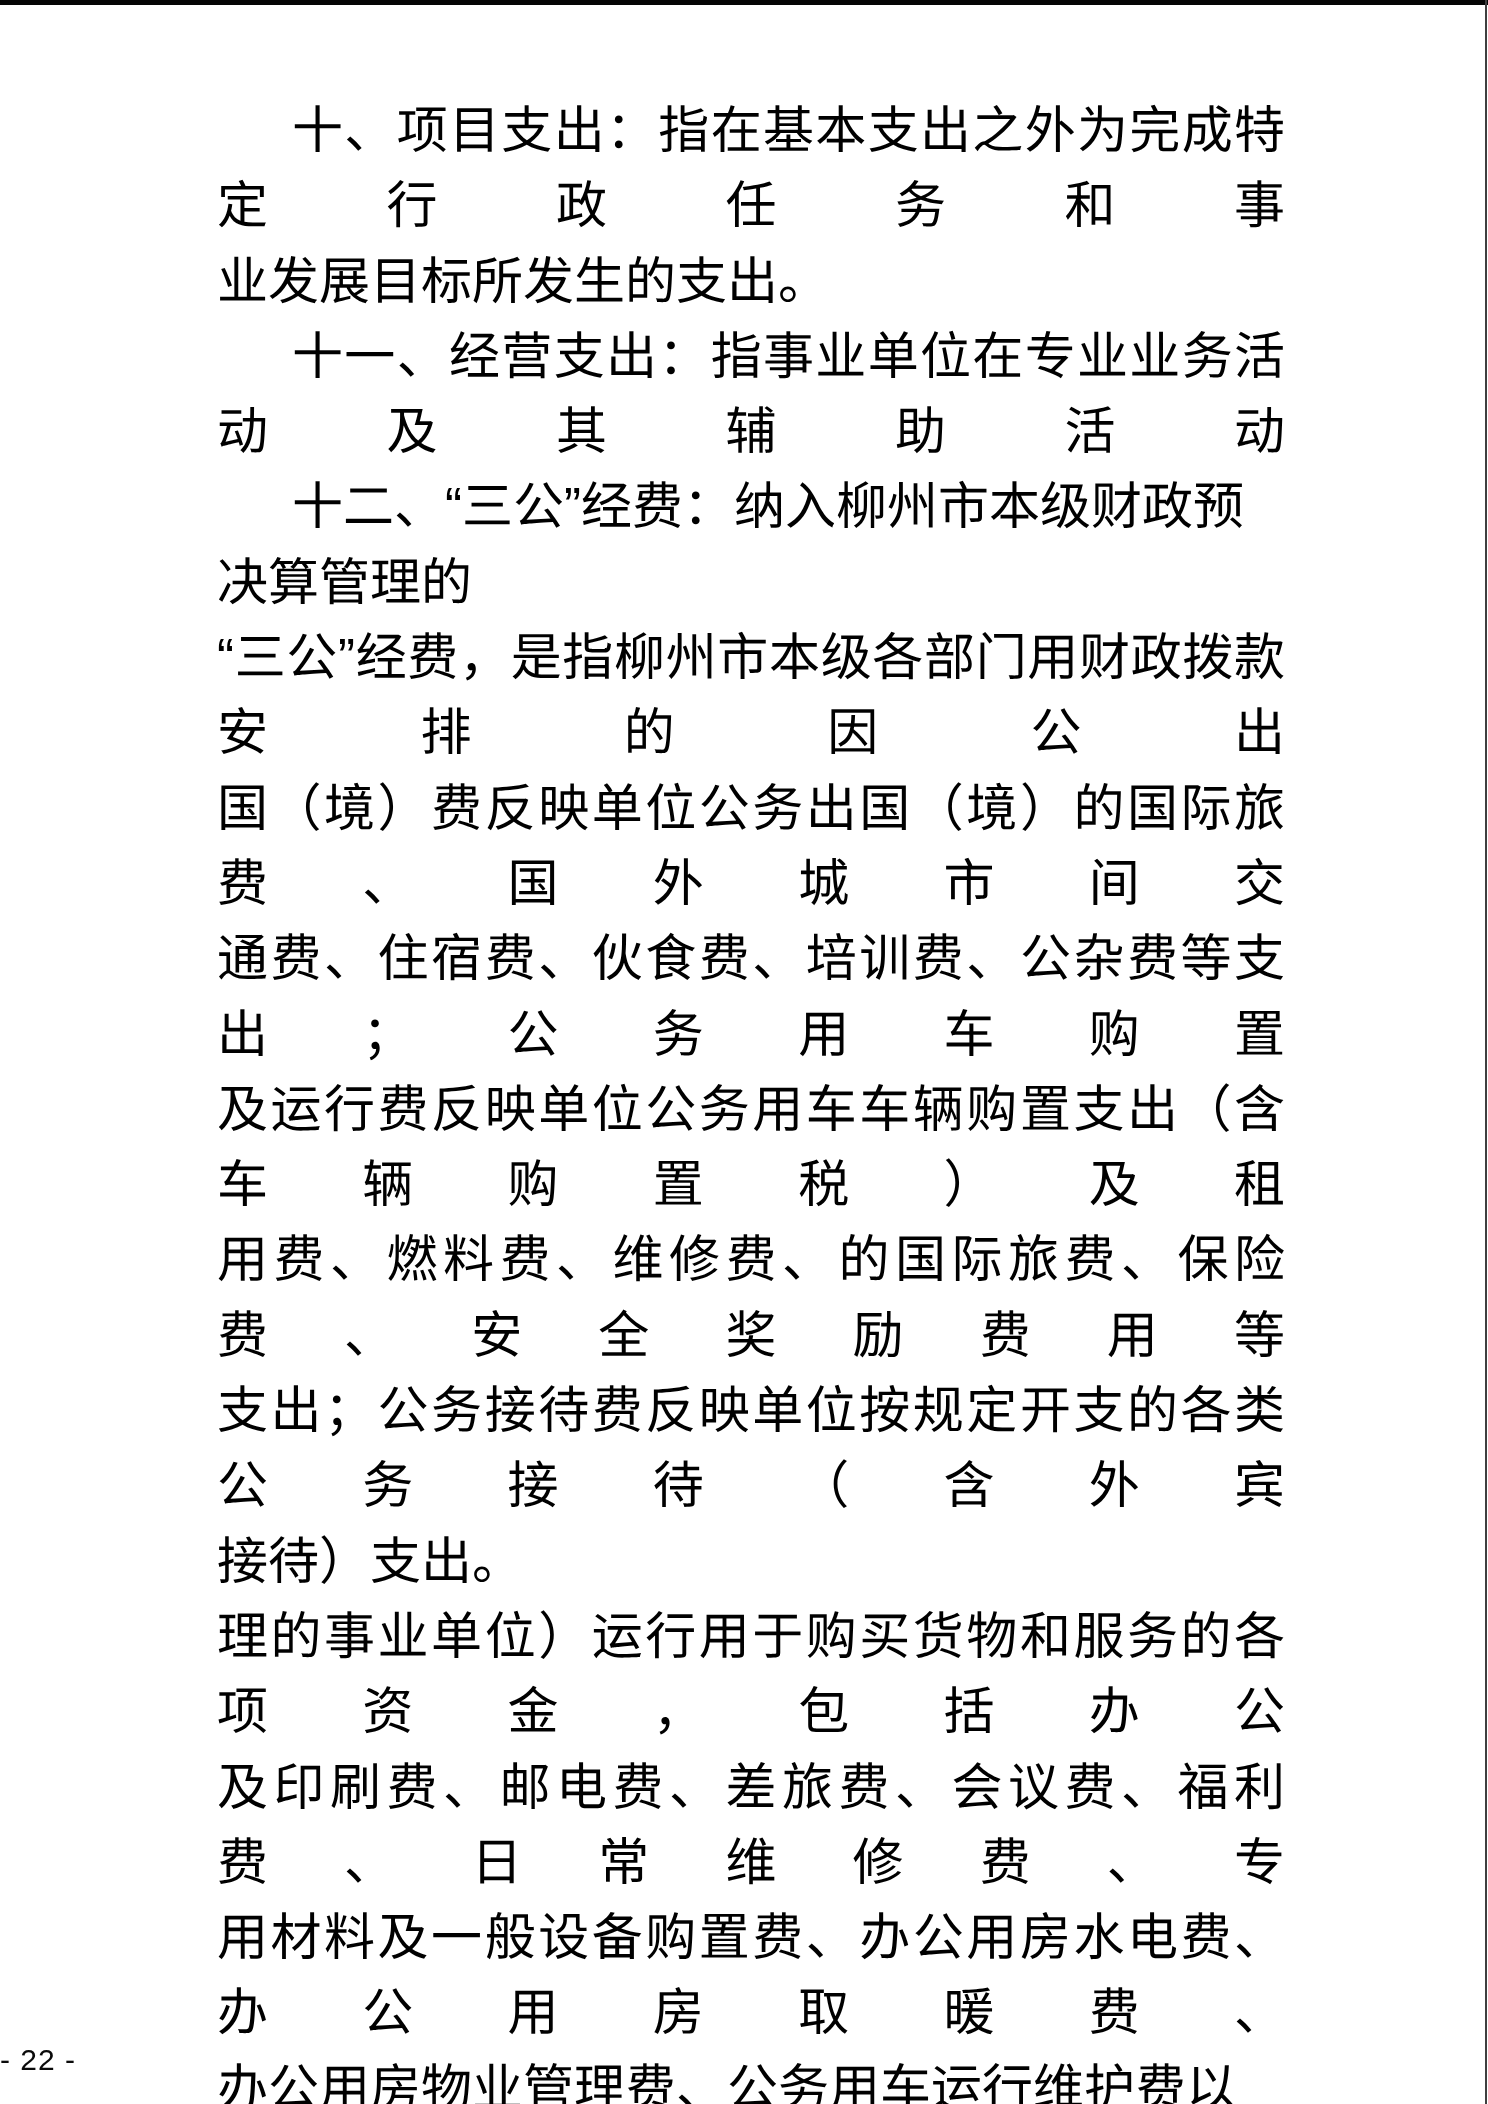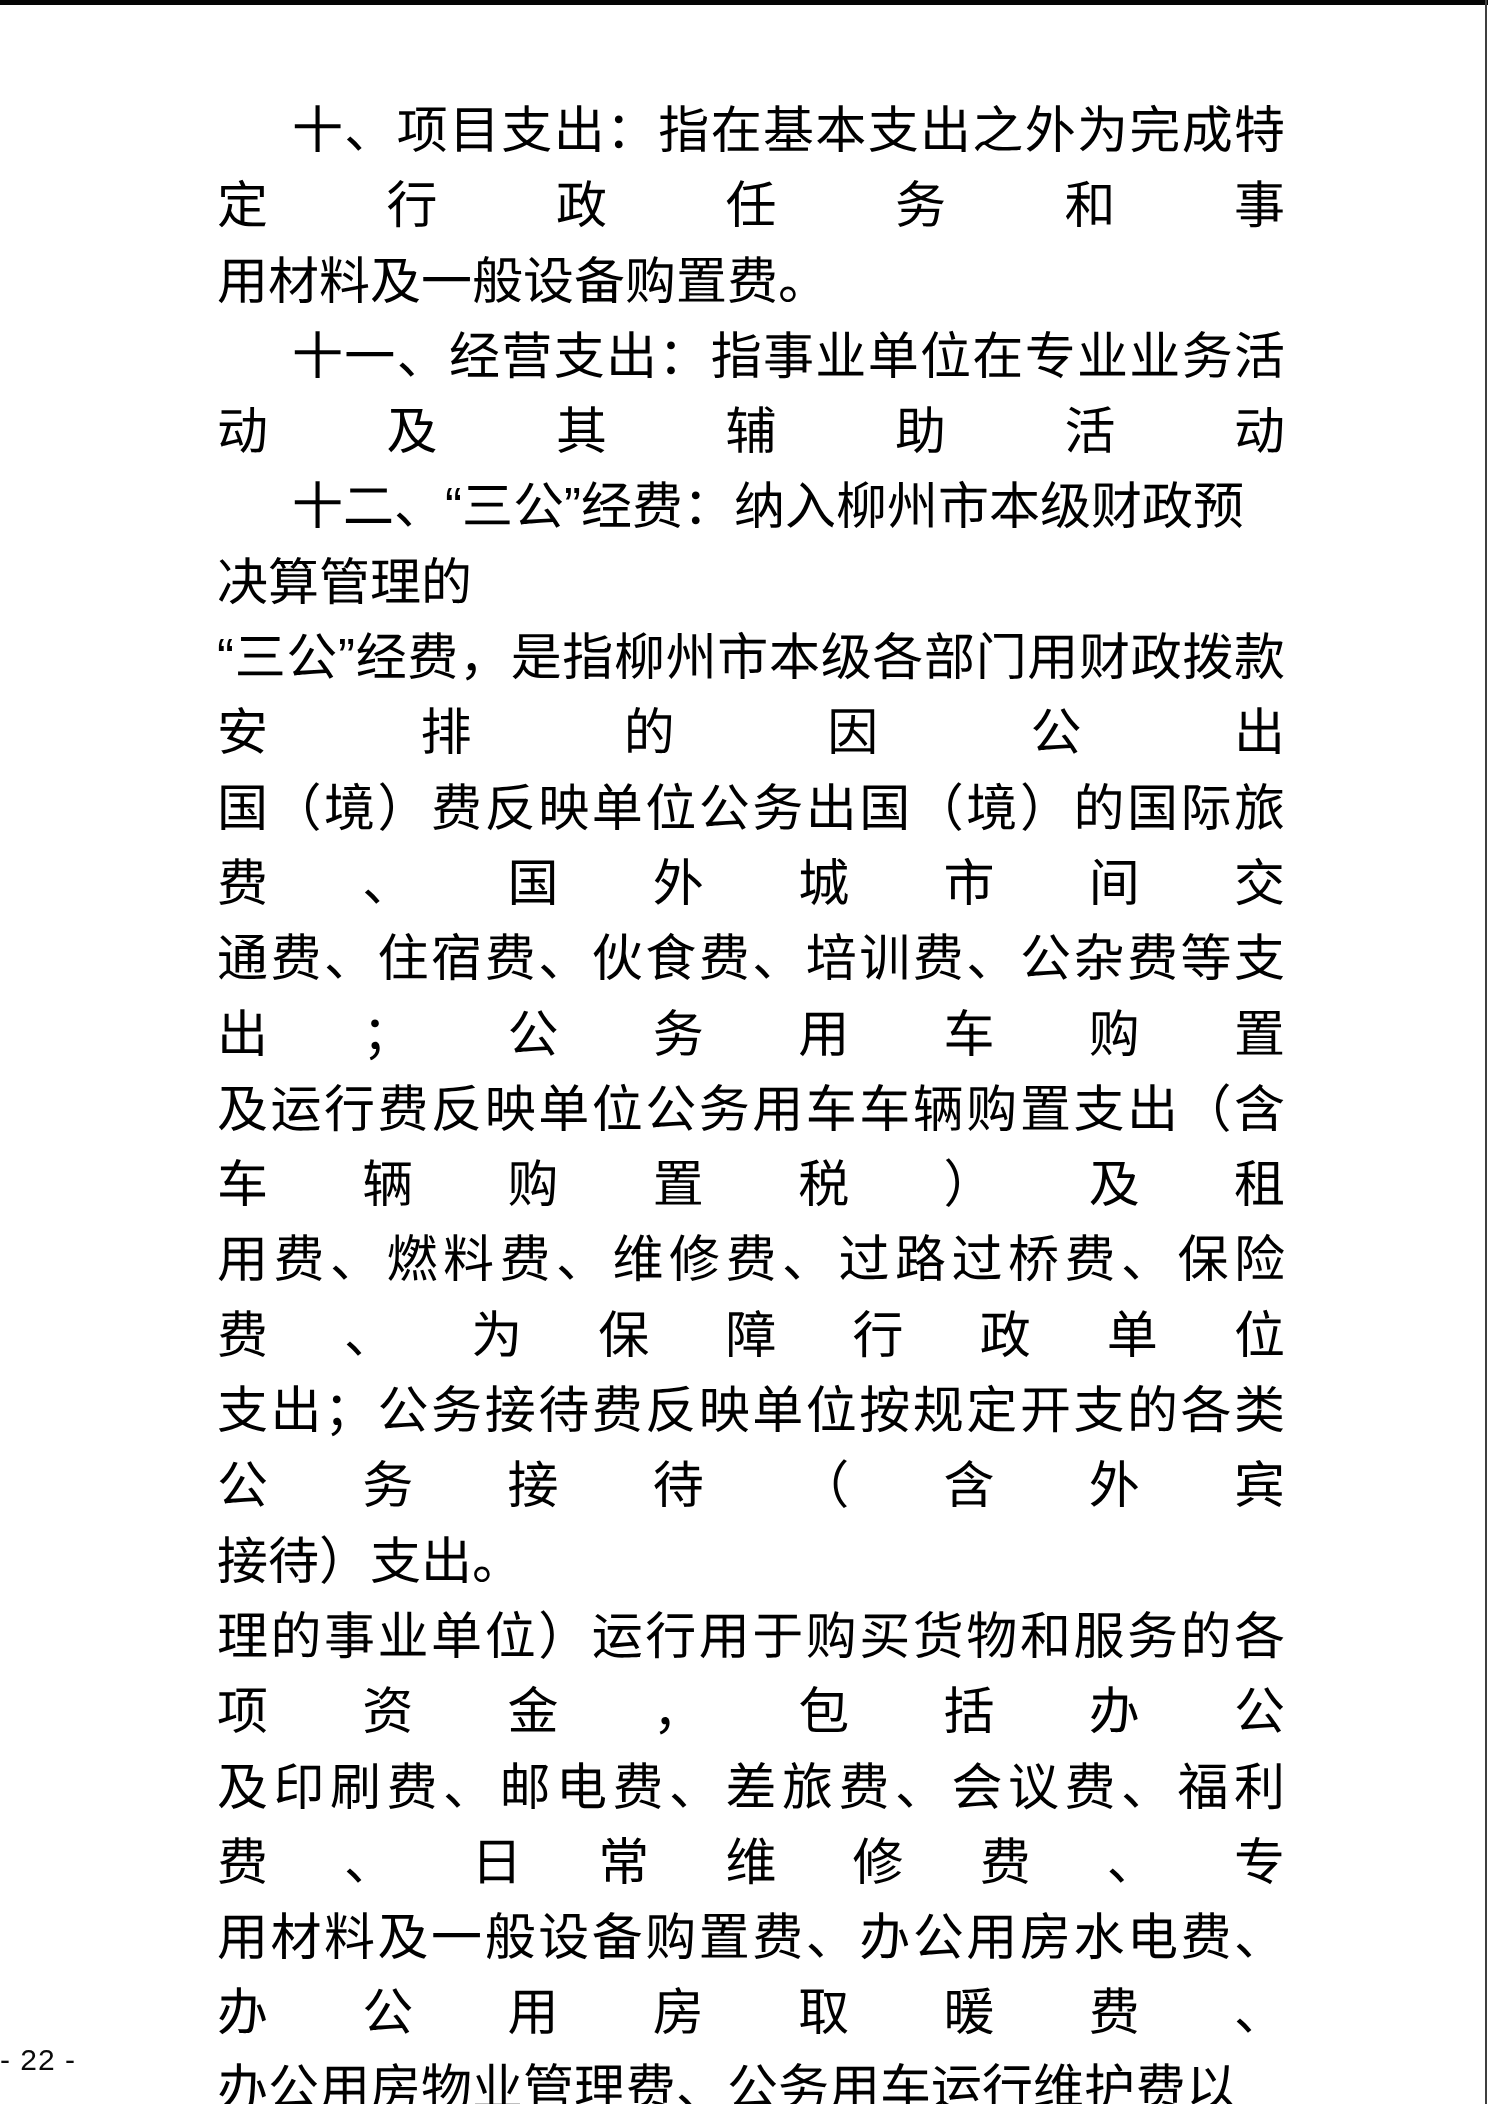--- a/index.html
+++ b/index.html
@@ -65,28 +65,28 @@
 <body>
 
 <div class="page">
 
   <div class="top-edge"></div>
   <div class="right-edge"></div>
 
   <main class="doc-body">
 
   <p class="line indent just">十、项目支出：指在基本支出之外为完成特定行政任务和事</p>
-      <p class="line">用材料及一般设备购置费。</p>
+      <p class="line">业发展目标所发生的支出。</p>
       <p class="line indent just">十一、经营支出：指事业单位在专业业务活动及其辅助活动</p>
       <p class="line indent">十二、“三公”经费：纳入柳州市本级财政预决算管理的</p>
       <p class="line just">“三公”经费，是指柳州市本级各部门用财政拨款安排的因公出</p>
       <p class="line just">国（境）费反映单位公务出国（境）的国际旅费、国外城市间交</p>
       <p class="line just">通费、住宿费、伙食费、培训费、公杂费等支出；公务用车购置</p>
       <p class="line just">及运行费反映单位公务用车车辆购置支出（含车辆购置税）及租</p>
-      <p class="line just">用费、燃料费、维修费、过路过桥费、保险费、为保障行政单位</p>
+      <p class="line just">用费、燃料费、维修费、的国际旅费、保险费、安全奖励费用等</p>
       <p class="line just">支出；公务接待费反映单位按规定开支的各类公务接待（含外宾</p>
       <p class="line">接待）支出。</p>
       <p class="line just">理的事业单位）运行用于购买货物和服务的各项资金，包括办公</p>
       <p class="line just">及印刷费、邮电费、差旅费、会议费、福利费、日常维修费、专</p>
       <p class="line just">用材料及一般设备购置费、办公用房水电费、办公用房取暖费、</p>
       <p class="line">办公用房物业管理费、公务用车运行维护费以及其他费用。</p>
     </main>
 
   <footer class="pagenum">- 22 -</footer>
 

